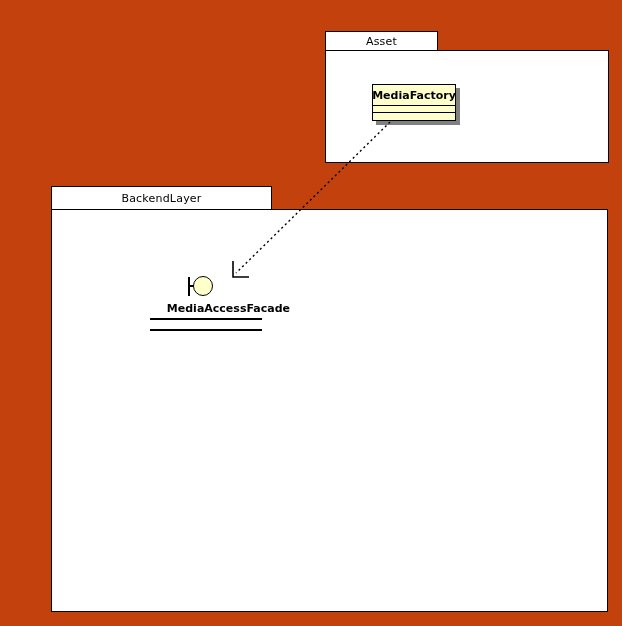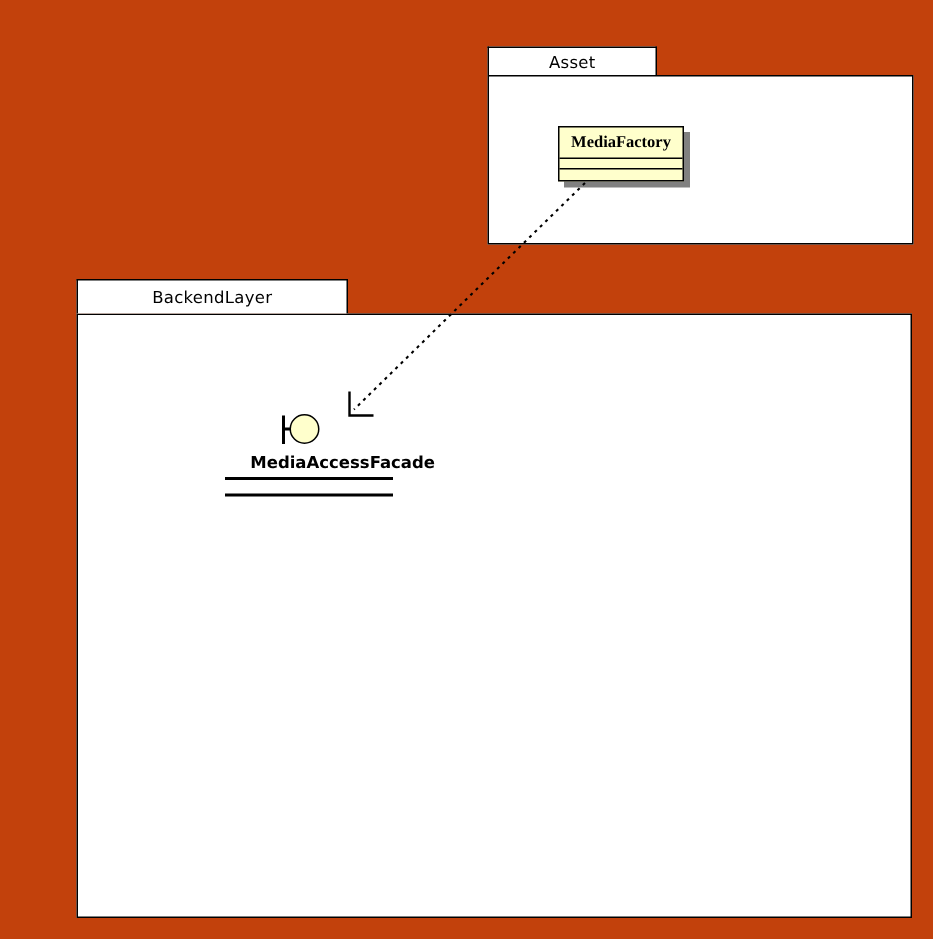--- a/index.html
+++ b/index.html
@@ -131,27 +131,27 @@
 <body>
 
 <div id="canvas">
 
   <div class="pkg-tab" style="left:325px; top:31px; width:113px; height:19px;">
     <span class="pkg-tab-label">Asset</span>
   </div>
   <div class="pkg-body" style="left:325px; top:50px; width:284px; height:113px;"></div>
 
   <div class="uml-class-shadow" style="left:376px; top:88px; width:84px; height:37px;"></div>
-  <div class="uml-class" style="left:372px; top:84px; width:84px; height:37px;font-family:Liberation Serif, serif;">
+  <div class="uml-class" style="left:372px; top:84px; width:84px; height:37px;">
     <div class="uml-class-name">MediaFactory</div>
     <div class="uml-class-compartment"></div>
     <div class="uml-class-compartment last"></div>
   </div>
 
-  <div class="pkg-tab" style="left:51px; top:186px; width:181px; height:23px;">
+  <div class="pkg-tab" style="left:51px; top:186px; width:221px; height:23px;">
     <span class="pkg-tab-label">BackendLayer</span>
   </div>
   <div class="pkg-body" style="left:51px; top:209px; width:557px; height:403px;"></div>
 
   <div class="lollipop" style="left:188px; top:276px; width:28px; height:22px;">
     <div class="lollipop-stem" style="left:0px; top:1px; width:2px; height:19px;"></div>
     <div class="lollipop-stem" style="left:0px; top:9px; width:6px; height:2px;"></div>
     <div class="lollipop-ball" style="left:5px; top:0px; width:20px; height:20px;"></div>
   </div>
 

